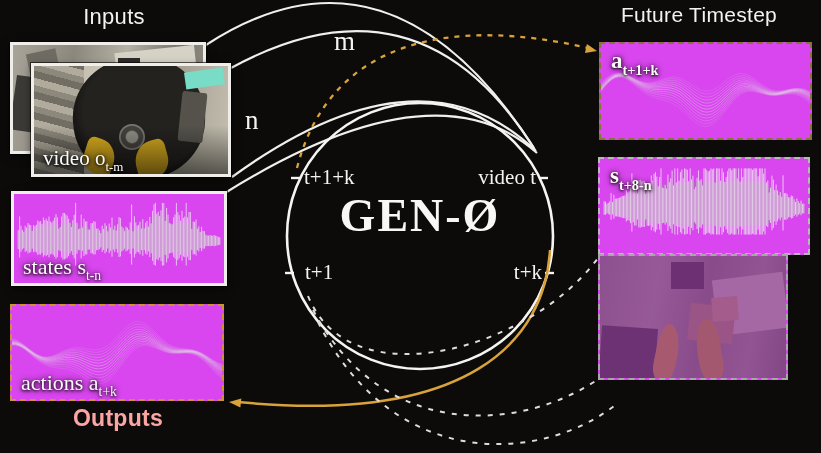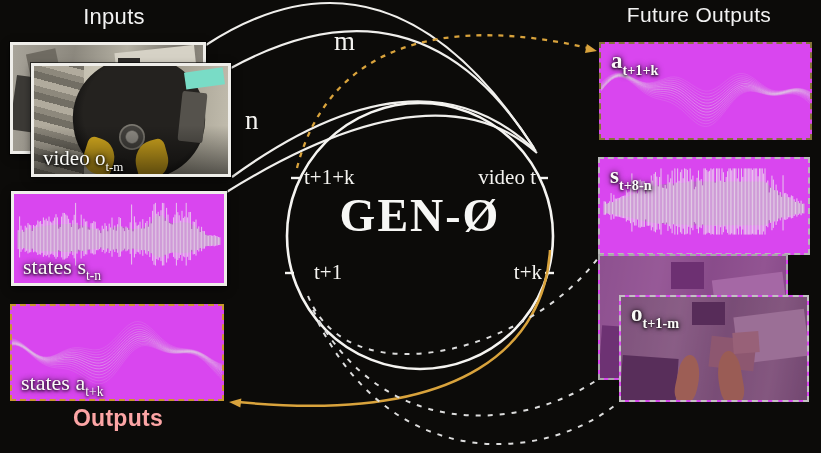--- a/index.html
+++ b/index.html
@@ -155,35 +155,35 @@
         <path d="M0 39.2L5 39.5L10 40.8L15 42.8L20 45.4L25 48.2L30 51.0L35 53.5L40 55.4L45 56.8L50 57.4L55 57.4L60 56.8L65 56.0L70 55.0L75 54.1L80 53.5L85 53.4L90 53.8L95 54.7L100 56.1L105 57.6L110 59.2L115 60.5L120 61.3L125 61.4L130 60.6L135 58.8L140 56.2L145 52.7L150 48.8L155 44.6L160 40.4L165 36.6L170 33.5L175 31.3L180 30.1L185 30.0L190 30.8L195 32.6L200 34.9L205 37.5L210 40.3L215 42.8L220 45.0L225 46.6L230 47.7L235 48.2L240 48.4L245 48.4L250 48.3L255 48.5L260 49.1L265 50.3L270 52.0L275 54.3L280 57.0L285 59.9L290 62.8L295 65.3L300 67.3" stroke="#e0e0e0" stroke-width="0.8" opacity="0.57" fill="none"></path>
         <path d="M0 39.8L5 40.0L10 41.2L15 43.1L20 45.7L25 48.5L30 51.3L35 53.9L40 55.9L45 57.3L50 58.1L55 58.2L60 57.9L65 57.1L70 56.3L75 55.6L80 55.2L85 55.3L90 55.9L95 57.0L100 58.5L105 60.3L110 62.0L115 63.4L120 64.3L125 64.5L130 63.7L135 62.0L140 59.4L145 55.9L150 51.9L155 47.6L160 43.4L165 39.5L170 36.2L175 33.8L180 32.5L185 32.2L190 32.9L195 34.4L200 36.5L205 39.0L210 41.5L215 43.9L220 45.9L225 47.4L230 48.3L235 48.7L240 48.8L245 48.7L250 48.7L255 48.9L260 49.5L265 50.7L270 52.5L275 54.8L280 57.7L285 60.7L290 63.7L295 66.4L300 68.6" stroke="#e0e0e0" stroke-width="0.8" opacity="0.65" fill="none"></path>
         <path d="M0 40.3L5 40.4L10 41.5L15 43.5L20 46.0L25 48.8L30 51.7L35 54.3L40 56.5L45 58.0L50 58.9L55 59.2L60 59.0L65 58.4L70 57.8L75 57.3L80 57.1L85 57.4L90 58.2L95 59.5L100 61.1L105 63.0L110 64.9L115 66.4L120 67.4L125 67.6L130 66.9L135 65.2L140 62.5L145 59.1L150 55.0L155 50.6L160 46.3L165 42.2L170 38.8L175 36.3L180 34.8L185 34.3L190 34.8L195 36.1L200 38.0L205 40.3L210 42.7L215 44.9L220 46.7L225 48.0L230 48.9L235 49.2L240 49.2L245 49.1L250 49.0L255 49.2L260 49.8L265 51.1L270 53.0L275 55.4L280 58.4L285 61.6L290 64.7L295 67.6L300 69.9" stroke="#e0e0e0" stroke-width="0.8" opacity="0.57" fill="none"></path>
         <path d="M0 40.7L5 40.8L10 41.9L15 43.8L20 46.3L25 49.2L30 52.1L35 54.8L40 57.1L45 58.7L50 59.8L55 60.2L60 60.2L65 59.8L70 59.4L75 59.1L80 59.1L85 59.5L90 60.5L95 62.0L100 63.8L105 65.8L110 67.8L115 69.5L120 70.5L125 70.8L130 70.1L135 68.4L140 65.7L145 62.2L150 58.0L155 53.6L160 49.1L165 44.9L170 41.4L175 38.7L180 36.9L185 36.2L190 36.5L195 37.7L200 39.4L205 41.5L210 43.7L215 45.7L220 47.4L225 48.6L230 49.4L235 49.6L240 49.6L245 49.4L250 49.3L255 49.5L260 50.2L265 51.5L270 53.5L275 56.1L280 59.2L285 62.5L290 65.9L295 68.9L300 71.4" stroke="#e0e0e0" stroke-width="0.8" opacity="0.50" fill="none"></path>
         <path d="M0 41.1L5 41.1L10 42.2L15 44.1L20 46.7L25 49.6L30 52.6L35 55.4L40 57.7L45 59.6L50 60.7L55 61.4L60 61.5L65 61.3L70 61.1L75 61.0L80 61.2L85 61.8L90 63.0L95 64.6L100 66.6L105 68.7L110 70.8L115 72.6L120 73.7L125 74.0L130 73.3L135 71.6L140 68.9L145 65.3L150 61.0L155 56.4L160 51.8L165 47.5L170 43.8L175 40.9L180 39.0L185 38.1L190 38.2L195 39.1L200 40.7L205 42.6L210 44.6L215 46.5L220 48.1L225 49.2L230 49.8L235 50.0L240 49.9L245 49.7L250 49.6L255 49.9L260 50.6L265 52.0L270 54.1L275 56.8L280 60.1L285 63.6L290 67.1L295 70.4L300 73.0" stroke="#e0e0e0" stroke-width="0.8" opacity="0.43" fill="none"></path>
         <path d="M0 41.5L5 41.5L10 42.5L15 44.4L20 47.0L25 50.0L30 53.1L35 56.0L40 58.5L45 60.4L50 61.8L55 62.6L60 62.9L65 63.0L70 62.9L75 63.0L80 63.4L85 64.2L90 65.5L95 67.3L100 69.4L105 71.7L110 73.9L115 75.7L120 76.9L125 77.2L130 76.5L135 74.8L140 72.0L145 68.3L150 64.0L155 59.2L160 54.5L165 50.0L170 46.1L175 43.0L180 40.9L185 39.9L190 39.8L195 40.5L200 41.9L205 43.6L210 45.5L215 47.2L220 48.6L225 49.7L230 50.2L235 50.3L240 50.2L245 50.0L250 50.0L255 50.3L260 51.1L265 52.6L270 54.8L275 57.7L280 61.0L285 64.7L290 68.4L295 71.9L300 74.8" stroke="#e0e0e0" stroke-width="0.8" opacity="0.35" fill="none"></path>
         <path d="M0 41.8L5 41.8L10 42.8L15 44.8L20 47.4L25 50.5L30 53.6L35 56.7L40 59.3L45 61.4L50 63.0L55 63.9L60 64.5L65 64.7L70 64.9L75 65.1L80 65.7L85 66.7L90 68.2L95 70.1L100 72.4L105 74.8L110 77.0L115 78.9L120 80.1L125 80.4L130 79.7L135 77.9L140 75.1L145 71.3L150 66.8L155 62.0L160 57.1L165 52.4L170 48.3L175 45.1L180 42.8L185 41.5L190 41.2L195 41.7L200 42.9L205 44.5L210 46.2L215 47.8L220 49.2L225 50.1L230 50.5L235 50.7L240 50.5L245 50.3L250 50.3L255 50.7L260 51.6L265 53.2L270 55.6L275 58.6L280 62.1L285 66.0L290 69.9L295 73.5L300 76.6" stroke="#e0e0e0" stroke-width="0.8" opacity="0.28" fill="none"></path>
         <path d="M0 42.1L5 42.1L10 43.1L15 45.1L20 47.8L25 51.0L30 54.3L35 57.4L40 60.2L45 62.5L50 64.2L55 65.4L60 66.1L65 66.6L70 66.9L75 67.4L80 68.1L85 69.3L90 70.9L95 73.0L100 75.4L105 77.9L110 80.2L115 82.1L120 83.3L125 83.6L130 82.9L135 81.0L140 78.1L145 74.2L150 69.6L155 64.6L160 59.5L165 54.7L170 50.4L175 47.0L180 44.5L185 43.0L190 42.5L195 42.9L200 43.9L205 45.3L210 46.9L215 48.4L220 49.6L225 50.4L230 50.9L235 50.9L240 50.8L245 50.7L250 50.7L255 51.1L260 52.2L265 53.9L270 56.4L275 59.6L280 63.3L285 67.3L290 71.4L295 75.3L300 78.6" stroke="#e0e0e0" stroke-width="0.8" opacity="0.20" fill="none"></path>
       </svg>
     <div class="plabel lab-bl" style="font-size:22px;">
-      <span>states a</span><sub>t+k</sub>
+      <span>actions a</span><sub>t+k</sub>
     </div>
   </div>
 
   <div class="title title-outputs">Outputs</div>
 
   <div class="gen0">GEN-Ø</div>
   <div class="ctext" style="left:304px;top:165px;">t+1+k</div>
   <div class="ctext" style="left:470px;top:165px;width:66px;text-align:right;">video t</div>
-  <div class="ctext" style="left:314px;top:260px;">t+1</div>
+  <div class="ctext" style="left:305px;top:260px;">t+1</div>
   <div class="ctext" style="left:496px;top:260px;width:46px;text-align:right;">t+k</div>
   <div class="ctext mn" style="left:334px;top:26px;">m</div>
   <div class="ctext mn" style="left:245px;top:105px;">n</div>
 
-  <div class="title title-future">Future Outputs</div>
+  <div class="title title-future">Future Timestep</div>
 
   <div class="panel abox">
     <svg class="wave" preserveAspectRatio="none" viewBox="0 0 300 100">
         <path d="M0 41.3L5 38.0L10 35.1L15 32.8L20 31.4L25 30.8L30 31.1L35 32.2L40 33.8L45 35.7L50 37.6L55 39.3L60 40.5L65 41.3L70 41.3L75 40.8L80 39.8L85 38.5L90 37.2L95 36.0L100 35.2L105 35.0L110 35.5L115 36.7L120 38.5L125 40.7L130 43.2L135 45.6L140 47.7L145 49.3L150 50.1L155 50.0L160 49.0L165 47.1L170 44.7L175 41.8L180 38.8L185 36.0L190 33.7L195 32.1L200 31.3L205 31.6L210 32.7L215 34.6L220 37.0L225 39.8L230 42.6L235 45.2L240 47.3L245 48.9L250 49.7L255 50.0L260 49.7L265 49.1L270 48.3L275 47.6L280 47.2L285 47.3L290 47.9L295 49.1L300 50.7" stroke="#e0e0e0" stroke-width="0.8" opacity="0.20" fill="none"></path>
         <path d="M0 42.5L5 39.0L10 36.0L15 33.6L20 32.0L25 31.3L30 31.5L35 32.5L40 34.1L45 35.9L50 37.9L55 39.6L60 41.0L65 41.8L70 41.9L75 41.6L80 40.7L85 39.6L90 38.4L95 37.4L100 36.9L105 36.9L110 37.5L115 38.9L120 40.9L125 43.3L130 45.9L135 48.5L140 50.7L145 52.4L150 53.2L155 53.2L160 52.2L165 50.4L170 47.8L175 44.9L180 41.8L185 38.9L190 36.5L195 34.7L200 33.8L205 33.9L210 34.8L215 36.5L220 38.7L225 41.3L230 43.9L235 46.3L240 48.3L245 49.7L250 50.4L255 50.5L260 50.1L265 49.4L270 48.6L275 47.9L280 47.5L285 47.6L290 48.3L295 49.6L300 51.3" stroke="#e0e0e0" stroke-width="0.8" opacity="0.28" fill="none"></path>
         <path d="M0 43.6L5 40.0L10 36.8L15 34.2L20 32.5L25 31.8L30 31.9L35 32.8L40 34.4L45 36.2L50 38.2L55 40.0L60 41.4L65 42.3L70 42.7L75 42.4L80 41.7L85 40.8L90 39.8L95 39.0L100 38.6L105 38.8L110 39.7L115 41.3L120 43.4L125 46.0L130 48.8L135 51.5L140 53.8L145 55.5L150 56.4L155 56.4L160 55.4L165 53.5L170 51.0L175 48.0L180 44.8L185 41.8L190 39.2L195 37.3L200 36.2L205 36.0L210 36.8L215 38.3L220 40.3L225 42.7L230 45.1L235 47.4L240 49.2L245 50.4L250 51.0L255 51.0L260 50.5L265 49.8L270 48.9L275 48.2L280 47.8L285 48.0L290 48.7L295 50.1L300 51.9" stroke="#e0e0e0" stroke-width="0.8" opacity="0.35" fill="none"></path>
         <path d="M0 44.6L5 40.8L10 37.5L15 34.8L20 33.0L25 32.2L30 32.3L35 33.2L40 34.7L45 36.6L50 38.6L55 40.5L60 42.0L65 43.0L70 43.5L75 43.4L80 42.9L85 42.1L90 41.3L95 40.7L100 40.5L105 40.9L110 42.0L115 43.7L120 46.0L125 48.8L130 51.7L135 54.5L140 56.9L145 58.7L150 59.6L155 59.6L160 58.6L165 56.7L170 54.1L175 51.0L180 47.7L185 44.5L190 41.8L195 39.7L200 38.5L205 38.1L210 38.7L215 40.0L220 41.8L225 44.0L230 46.3L235 48.3L240 50.0L245 51.0L250 51.5L255 51.5L260 50.9L265 50.1L270 49.2L275 48.5L280 48.2L285 48.4L290 49.2L295 50.7L300 52.6" stroke="#e0e0e0" stroke-width="0.8" opacity="0.43" fill="none"></path>
         <path d="M0 45.6L5 41.6L10 38.1L15 35.4L20 33.5L25 32.6L30 32.6L35 33.5L40 35.0L45 36.9L50 39.0L55 41.0L60 42.6L65 43.7L70 44.3L75 44.4L80 44.1L85 43.5L90 42.9L95 42.5L100 42.5L105 43.1L110 44.3L115 46.3L120 48.7L125 51.6L130 54.6L135 57.5L140 60.0L145 61.9L150 62.8L155 62.8L160 61.8L165 59.8L170 57.1L175 53.9L180 50.5L185 47.2L190 44.3L195 42.0L200 40.6L205 40.1L210 40.4L215 41.5L220 43.2L225 45.2L230 47.3L235 49.2L240 50.7L245 51.6L250 52.0L255 51.9L260 51.3L265 50.4L270 49.5L275 48.9L280 48.6L285 48.9L290 49.8L295 51.4L300 53.4" stroke="#e0e0e0" stroke-width="0.8" opacity="0.50" fill="none"></path>
         <path d="M0 46.4L5 42.3L10 38.7L15 35.8L20 33.9L25 32.9L30 32.9L35 33.8L40 35.3L45 37.3L50 39.5L55 41.5L60 43.3L65 44.6L70 45.3L75 45.6L80 45.4L85 45.0L90 44.6L95 44.4L100 44.6L105 45.4L110 46.8L115 48.9L120 51.5L125 54.5L130 57.6L135 60.6L140 63.2L145 65.1L150 66.0L155 66.0L160 64.9L165 62.9L170 60.1L175 56.8L180 53.2L185 49.8L190 46.7L195 44.3L200 42.6L205 41.9L210 42.1L215 43.0L220 44.5L225 46.3L230 48.2L235 49.9L240 51.3L245 52.2L250 52.5L255 52.2L260 51.6L265 50.7L270 49.9L275 49.2L280 49.0L285 49.4L290 50.4L295 52.1L300 54.4" stroke="#e0e0e0" stroke-width="0.8" opacity="0.57" fill="none"></path>
         <path d="M0 47.2L5 43.0L10 39.2L15 36.3L20 34.2L25 33.2L30 33.2L35 34.1L40 35.7L45 37.8L50 40.0L55 42.2L60 44.1L65 45.5L70 46.4L75 46.8L80 46.9L85 46.7L90 46.5L95 46.5L100 46.8L105 47.8L110 49.4L115 51.6L120 54.4L125 57.5L130 60.7L135 63.8L140 66.4L145 68.3L150 69.2L155 69.1L160 68.0L165 65.9L170 63.0L175 59.6L180 55.9L185 52.2L190 49.0L195 46.4L200 44.6L205 43.6L210 43.6L215 44.3L220 45.6L225 47.3L230 49.0L235 50.6L240 51.9L245 52.6L250 52.9L255 52.6L260 51.9L265 51.1L270 50.2L275 49.6L280 49.5L285 50.0L290 51.1L295 53.0L300 55.4" stroke="#e0e0e0" stroke-width="0.8" opacity="0.65" fill="none"></path>
@@ -215,29 +215,14 @@
         <div class="wk-mon"></div>
         <div class="wk-box1"></div>
         <div class="wk-box2"></div>
       <div class="wk-floor"></div>
         <div class="wk-clawL"></div>
         <div class="wk-clawR"></div>
         <div class="wk-haze"></div>
     </div>
   </div>
 
-  <div class="panel ofront">
-    <div class="photo scene-workshop faded">
-      <div class="wk-table"></div>
-        <div class="wk-mon"></div>
-        <div class="wk-box1"></div>
-        <div class="wk-box2"></div>
-      <div class="wk-floor"></div>
-        <div class="wk-clawL"></div>
-        <div class="wk-clawR"></div>
-        <div class="wk-haze"></div>
-    </div>
-    <div class="plabel lab-tl">
-      <span>o</span><sub>t+1-m</sub>
-    </div>
-  </div>
 
 </div>
 
 </body></html>

